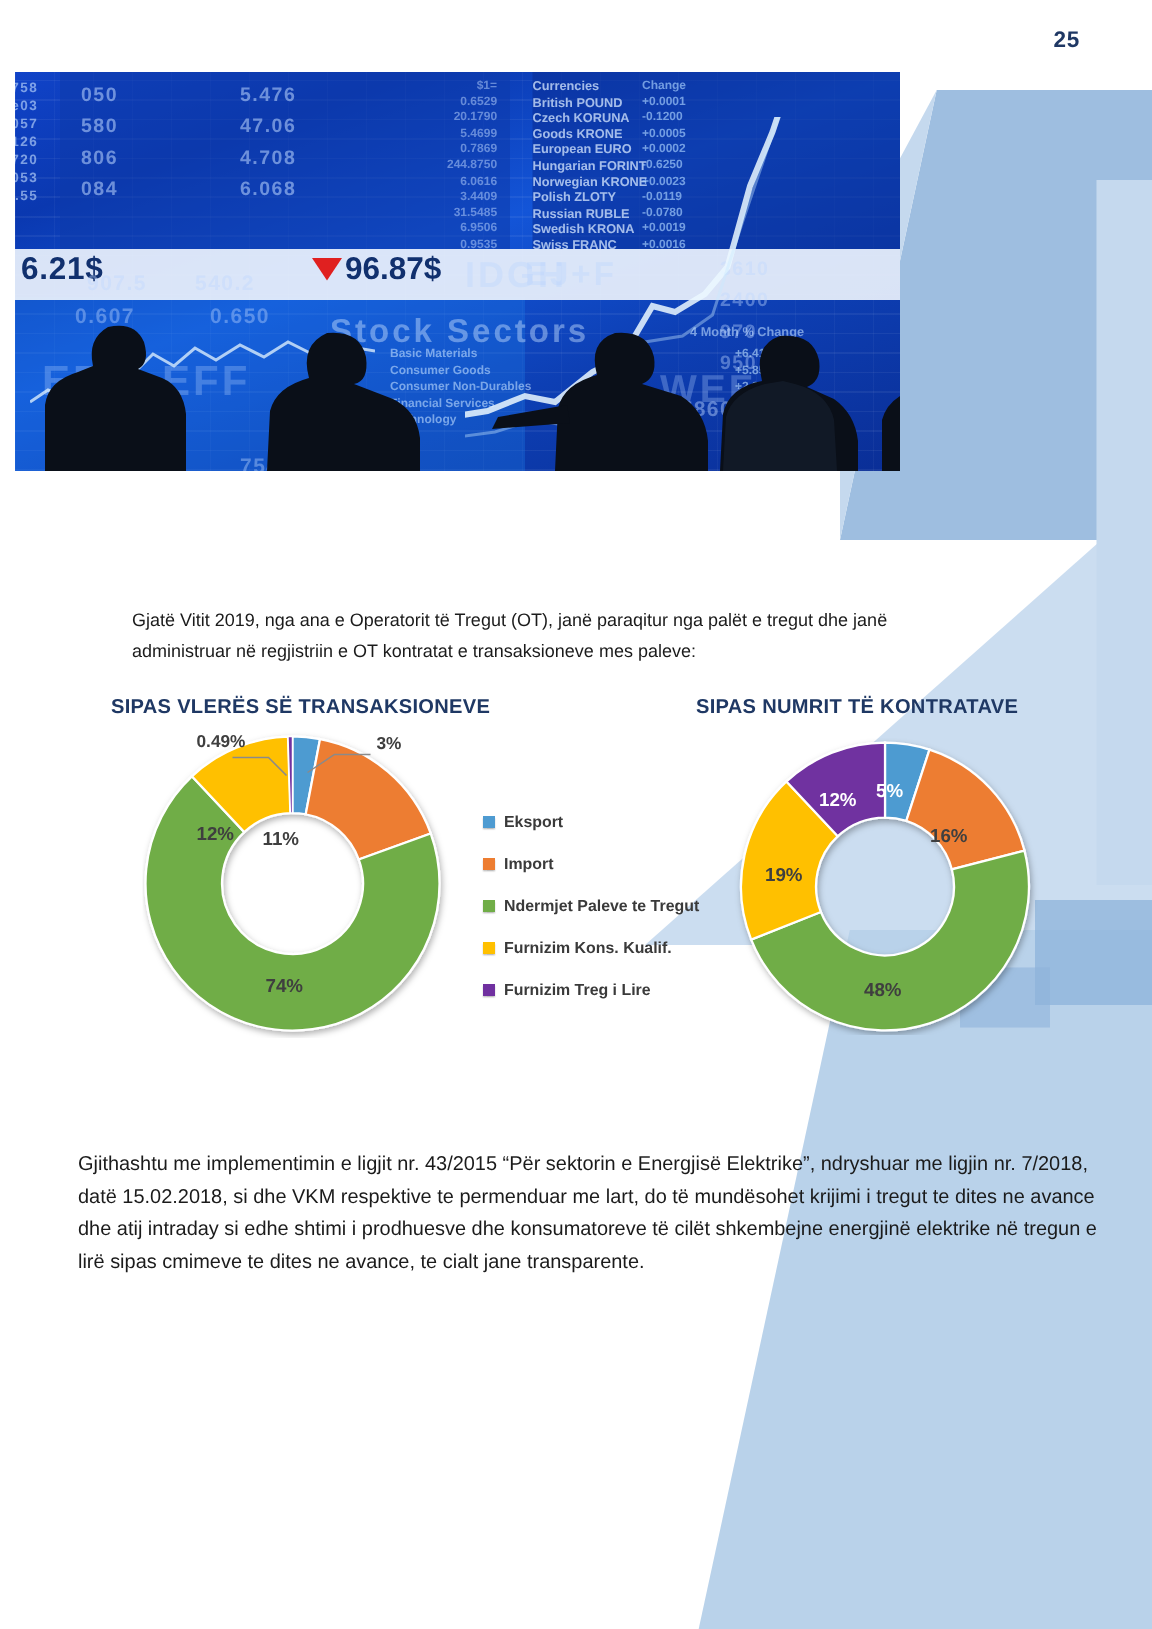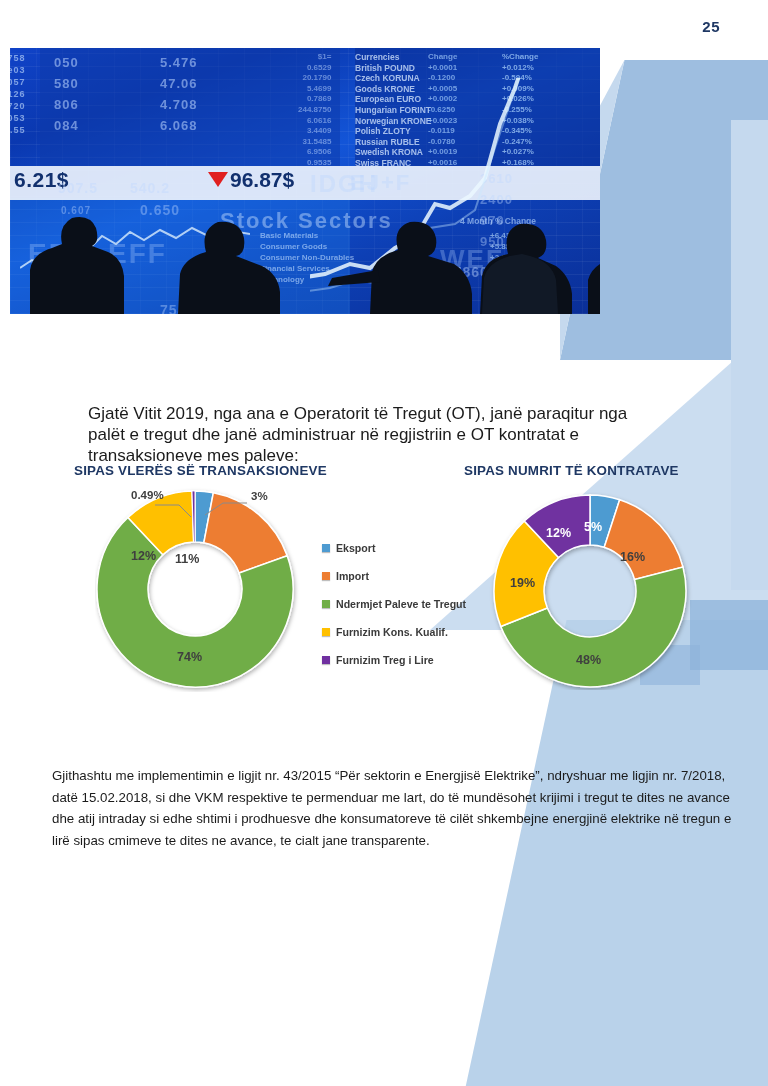--- a/index.html
+++ b/index.html
@@ -118,21 +118,21 @@
   .big-ghost {
     position:absolute; color:rgba(180,210,255,.30);
     font-size:28px; font-weight:bold; letter-spacing:2px; white-space:nowrap;
   }
   .line-graph { position:absolute; left:300px; top:30px; width:300px; height:236px; }
   .silhouettes { position:absolute; left:0; bottom:0; width:100%; height:118px; }
 
   
   .intro {
     position:absolute; left:88px; top:403px; width:560px;
-    font-size:17px; line-height:21px; color:#1b1b1b;
+    font-size:12px; line-height:21px; color:#1b1b1b;
   }
   .outro {
     position:absolute; left:52px; top:765px; width:688px;
     font-size:13.3px; line-height:21.5px; color:#1b1b1b;
   }
 
   
   .chart-title {
     position:absolute; font-size:13.4px; font-weight:bold;
     color:#1f3864; letter-spacing:.2px; white-space:nowrap;
@@ -236,31 +236,20 @@
 -0.1200
 +0.0005
 +0.0002
 -0.6250
 +0.0023
 -0.0119
 -0.0780
 +0.0019
 +0.0016</div>
 
-    <div class="tiny-col" style="left:492px; top:4px; font-size:8px; line-height:10.6px; color:rgba(175,215,255,.7);">%Change
-+0.012%
--0.594%
-+0.009%
-+0.026%
--0.255%
-+0.038%
--0.345%
--0.247%
-+0.027%
-+0.168%</div>
 
     <div class="ticker-row"></div>
     <div class="ticker-text">6.21$</div>
     <div class="ticker-down"></div>
     <div class="ticker-text2">96.87$</div>
 
     <div class="big-ghost" style="left:210px; top:160px; font-size:22px; color:rgba(200,225,255,.45);">Stock Sectors</div>
     <div class="tiny-col" style="left:250px; top:182px; font-size:8px; line-height:11px; color:rgba(190,220,255,.6);">Basic Materials
 Consumer Goods
 Consumer Non-Durables
@@ -279,21 +268,21 @@
 +4.39%</div>
 
     <div class="big-ghost" style="left:18px; top:190px;">EFF</div>
     <div class="big-ghost" style="left:98px; top:190px;">EFF</div>
     <div class="big-ghost" style="left:300px; top:122px; font-size:24px;">IDGH</div>
     <div class="big-ghost" style="left:340px; top:122px; font-size:22px;">EJ+F</div>
     <div class="big-ghost" style="left:430px; top:196px; font-size:26px;">WEF</div>
     <div class="num-col" style="left:22px; top:208px; font-size:15px; color:rgba(190,215,255,.45);">405.4</div>
     <div class="num-col" style="left:430px; top:214px; font-size:14px; color:rgba(190,215,255,.45);">8.7860</div>
     <div class="num-col" style="left:48px; top:130px; font-size:14px; color:rgba(190,215,255,.4);">907.5</div>
-    <div class="num-col" style="left:51px; top:152px; font-size:10px; color:rgba(190,215,255,.4);">0.607</div>
+    <div class="num-col" style="left:40px; top:152px; font-size:14px; color:rgba(190,215,255,.4);">0.607</div>
     <div class="num-col" style="left:130px; top:152px; font-size:14px; color:rgba(190,215,255,.4);">0.650</div>
     <div class="num-col" style="left:120px; top:130px; font-size:14px; color:rgba(190,215,255,.4);">540.2</div>
     <div class="num-col" style="left:150px; top:252px; font-size:14px; color:rgba(190,215,255,.4);">7540</div>
     <div class="tiny-col" style="left:180px; top:228px; font-size:8px; line-height:11px; color:rgba(210,232,255,.7);">26 Wk
 High
 Low</div>
     <div class="num-col" style="left:470px; top:120px; font-size:13px; color:rgba(190,215,255,.4);">3610
 2400
 970
 950</div>

